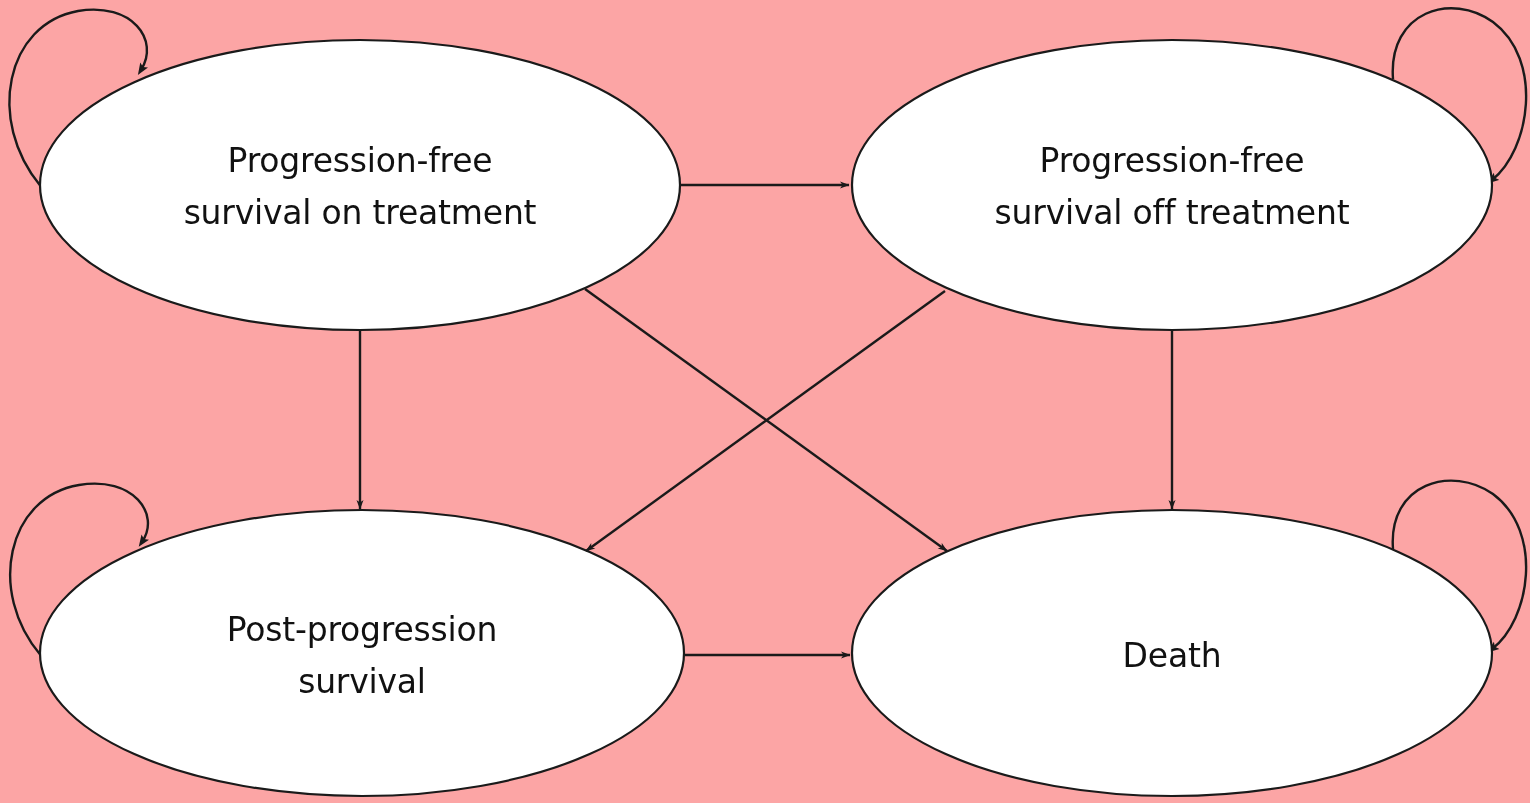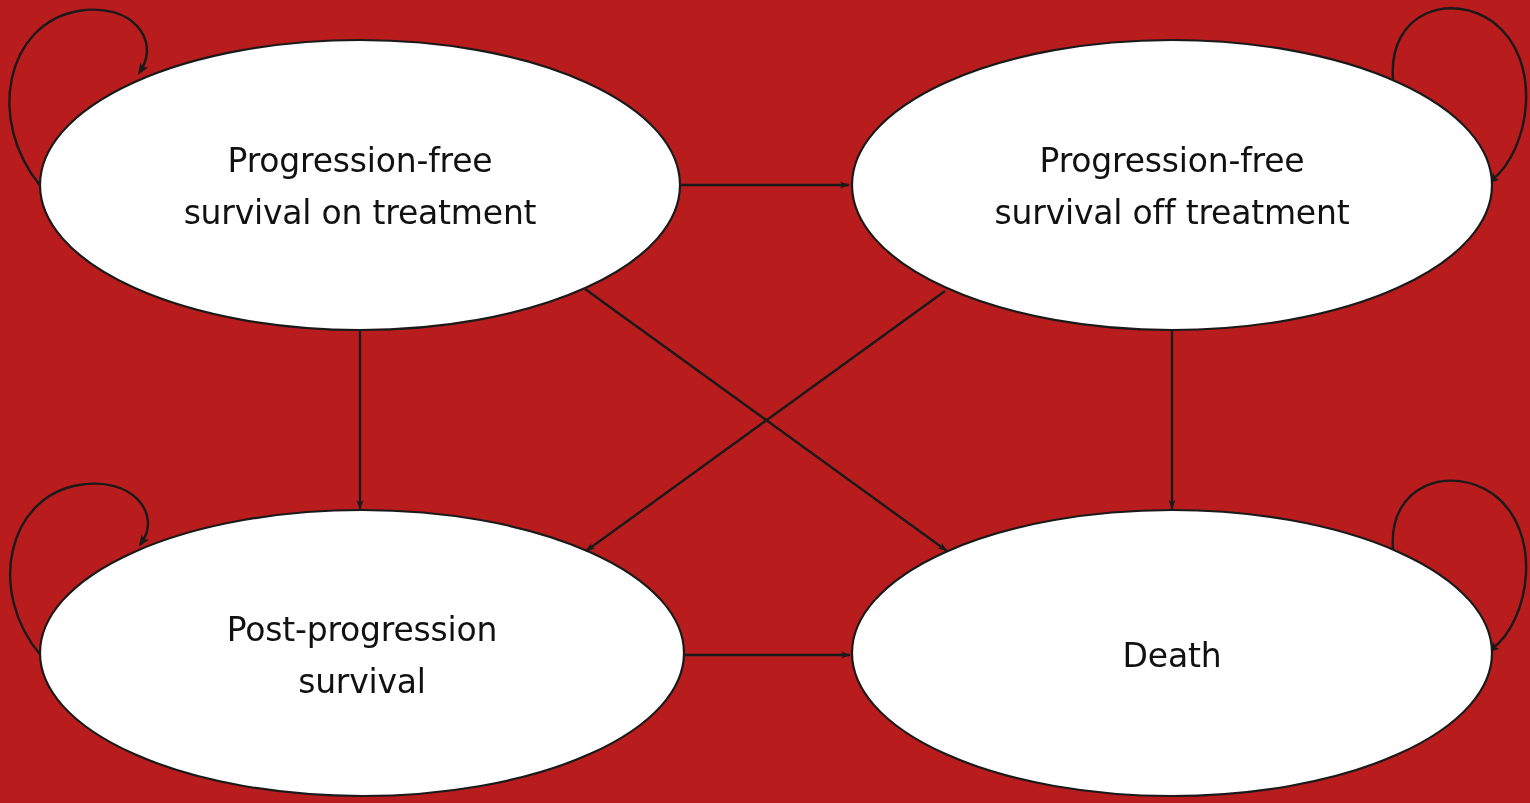--- a/index.html
+++ b/index.html
@@ -11,21 +11,21 @@
   body {
     width: 1530px;
     height: 803px;
     overflow: hidden;
     font-family: "DejaVu Sans", "Liberation Sans", sans-serif;
   }
   #diagram-root {
     position: relative;
     width: 1530px;
     height: 803px;
-    background: #b91c1c;
+    background: #fca5a5;
   }
   svg.diagram-canvas {
     display: block;
     width: 1530px;
     height: 803px;
   }
   .state-ellipse {
     fill: #ffffff;
     stroke: #1a1a1a;
     stroke-width: 2.2;

